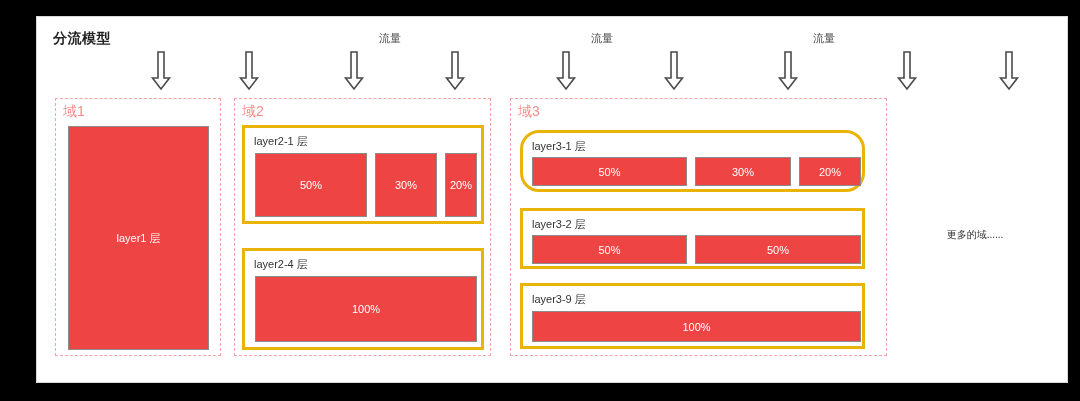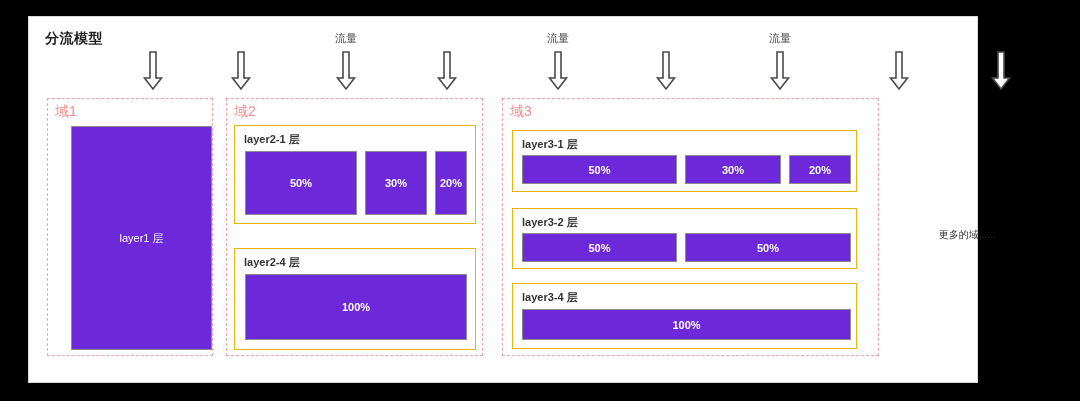--- a/index.html
+++ b/index.html
@@ -6,22 +6,22 @@
   html, body {
     width: 1080px; height: 401px;
     background: #000000;
     font-family: "Liberation Sans", "DejaVu Sans", sans-serif;
     overflow: hidden;
   }
   #stage { position: relative; width: 1080px; height: 401px; background: #000; }
 
   .canvas {
     position: absolute;
-    left: 28px; top: 16px;
-    width: 950px; height: 367px;
+    left: 36px; top: 16px;
+    width: 1032px; height: 367px;
     background: #ffffff;
     border: 1px solid #d8d8d8;
   }
 
   .title {
     position: absolute;
     left: 16px; top: 13px;
     font-size: 14px;
     font-weight: bold;
     color: #222222;
@@ -36,55 +36,55 @@
     transform: translateX(-50%);
   }
   .arrow svg { display: block; width: 22px; height: 40px; }
 
   .flow-label {
     position: absolute;
     font-size: 11px;
     color: #4a4a4a;
     transform: translateX(-50%);
     white-space: nowrap;
+    margin-left: 36px;
   }
 
   
   .domain {
     position: absolute;
     border: 1px dashed #f6a5a5;
     background: transparent;
   }
   .domain-label {
     position: absolute;
     left: 7px; top: 4px;
     font-size: 14px;
     color: #fa8b8b;
     white-space: nowrap;
   }
 
   
   .layer-card {
     position: absolute;
-    border: 1px solid #eab308;
+    border: 3px solid #eab308;
     background: #ffffff;
-    font-weight: bold;
   }
   .layer-card-title {
     position: absolute;
     left: 9px; top: 6px;
     font-size: 11px;
     color: #333333;
     white-space: nowrap;
   }
 
   
   .block {
     position: absolute;
-    background: #6d28d9;
+    background: #ef4444;
     border: 1px solid #8c8c8c;
     display: flex;
     align-items: center;
     justify-content: center;
     color: #ffffff;
     font-size: 11px;
   }
   .block.tall-label {
     align-items: center;
   }
@@ -150,21 +150,21 @@
         </svg>
     </div>
     <div class="arrow" style="left:972px; top:34px;">
       <svg viewBox="0 0 22 40">
           <path d="M8 1 L14 1 L14 27 L19.5 27 L11 38 L2.5 27 L8 27 Z" fill="#ffffff" stroke="#4a4a4a" stroke-width="1.6" stroke-linejoin="miter"></path>
         </svg>
     </div>
 
     <div class="domain" style="left:18px; top:81px; width:166px; height:258px;">
       <div class="domain-label">域1</div>
-      <div class="block tall-label" style="left:12px; top:27px; width:141px; height:224px;margin-left:11px;">
+      <div class="block tall-label" style="left:12px; top:27px; width:141px; height:224px;">
         <span>layer1 层</span>
       </div>
     </div>
 
     <div class="domain" style="left:197px; top:81px; width:257px; height:258px;">
       <div class="domain-label">域2</div>
 
       <div class="layer-card" style="left:7px; top:26px; width:242px; height:99px;">
         <div class="layer-card-title">layer2-1 层</div>
         <div class="block" style="left:10px; top:25px; width:112px; height:64px;">
@@ -182,21 +182,21 @@
         <div class="layer-card-title">layer2-4 层</div>
         <div class="block" style="left:10px; top:25px; width:222px; height:66px;">
           <span>100%</span>
         </div>
       </div>
     </div>
 
     <div class="domain" style="left:473px; top:81px; width:377px; height:258px;">
       <div class="domain-label">域3</div>
 
-      <div class="layer-card" style="left:9px; top:31px; width:345px; height:62px;">
+      <div class="layer-card" style="left:9px; top:31px; width:345px; height:62px;border-radius:19px;">
         <div class="layer-card-title">layer3-1 层</div>
         <div class="block" style="left:9px; top:24px; width:155px; height:29px;">
           <span>50%</span>
         </div>
         <div class="block" style="left:172px; top:24px; width:96px; height:29px;">
           <span>30%</span>
         </div>
         <div class="block" style="left:276px; top:24px; width:62px; height:29px;">
           <span>20%</span>
         </div>
@@ -206,21 +206,21 @@
         <div class="layer-card-title">layer3-2 层</div>
         <div class="block" style="left:9px; top:24px; width:155px; height:29px;">
           <span>50%</span>
         </div>
         <div class="block" style="left:172px; top:24px; width:166px; height:29px;">
           <span>50%</span>
         </div>
       </div>
 
       <div class="layer-card" style="left:9px; top:184px; width:345px; height:66px;">
-        <div class="layer-card-title">layer3-4 层</div>
+        <div class="layer-card-title">layer3-9 层</div>
         <div class="block" style="left:9px; top:25px; width:329px; height:31px;">
           <span>100%</span>
         </div>
       </div>
     </div>
 
     <div class="more-domains" style="left:938px; top:211px;">更多的域......</div>
 
   </div>
 </div>

